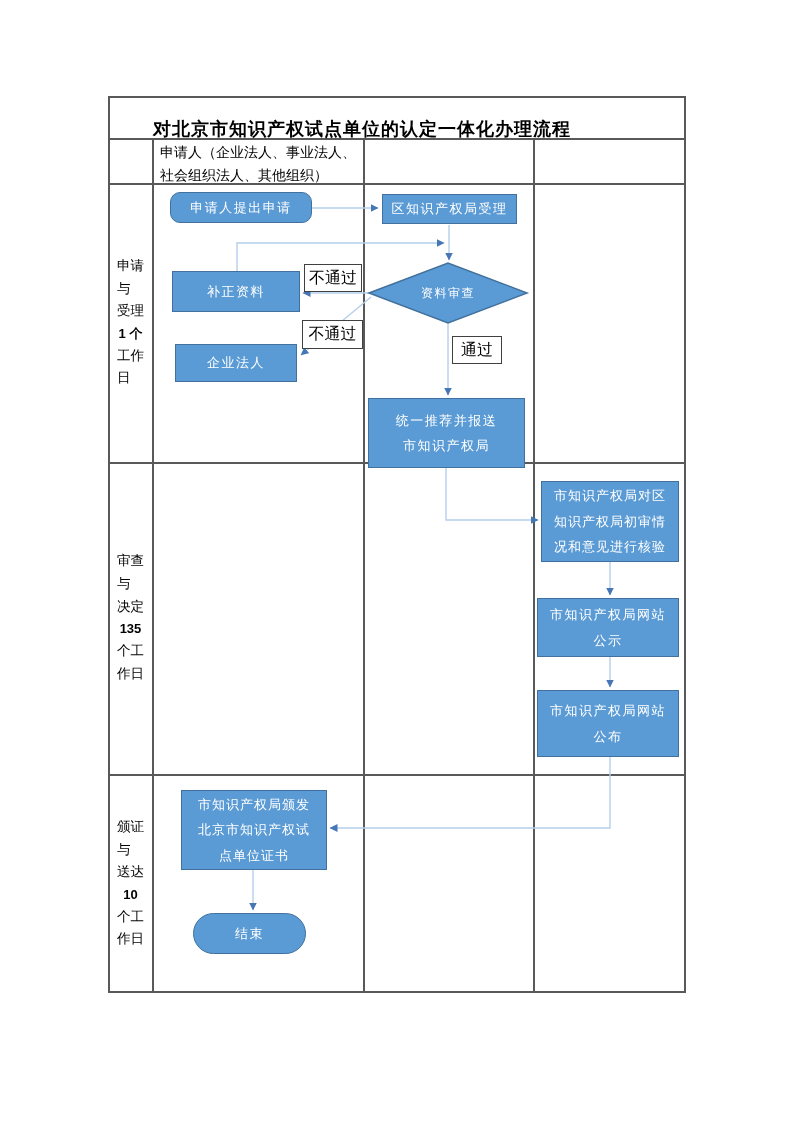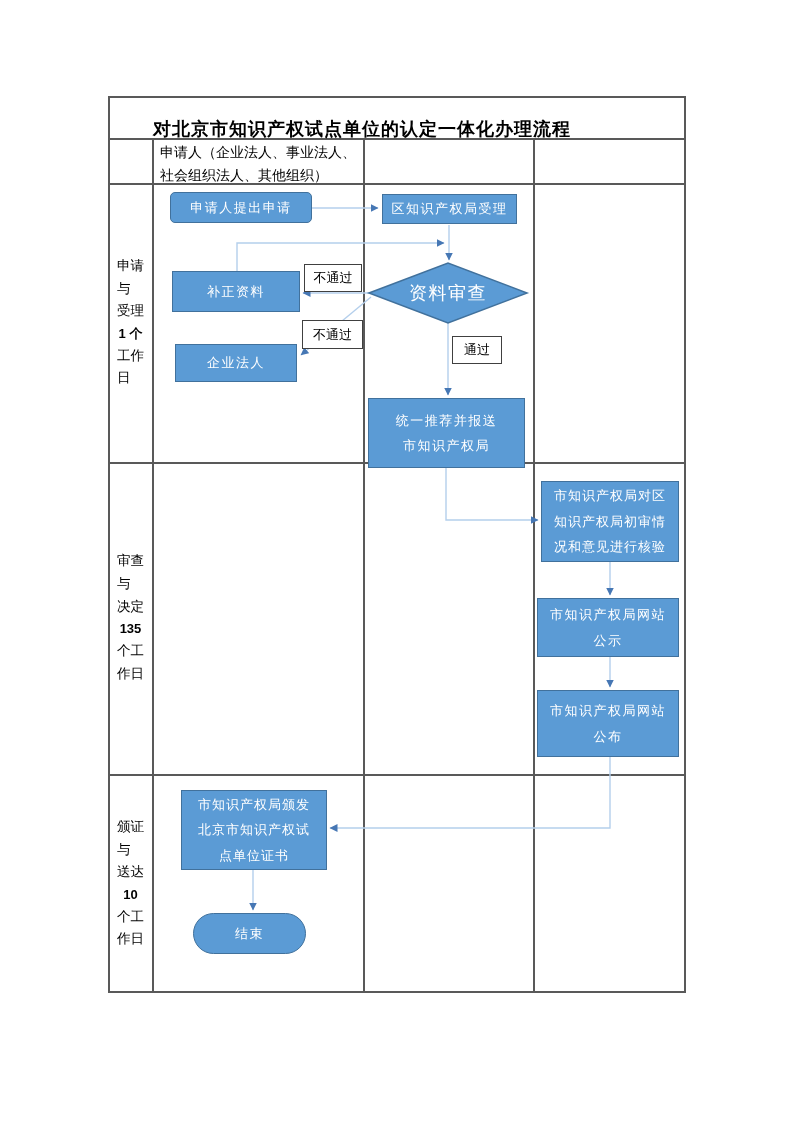--- a/index.html
+++ b/index.html
@@ -36,30 +36,30 @@
   .stage-num{font-weight:bold;font-family:"Liberation Sans","DejaVu Sans",sans-serif;font-size:13px;}
   .stage-unit{white-space:pre-line;}
   
   .node{
     position:absolute;box-sizing:border-box;
     background:#5B9BD5;border:1.5px solid #41719C;
     color:#ffffff;font-size:13px;letter-spacing:1.5px;line-height:1.95;
     display:flex;align-items:center;justify-content:center;
     text-align:center;white-space:pre-line;z-index:3;
   }
-  .node.rounded{border-radius:5px;}
+  .node.rounded{border-radius:10px;}
   .node.pill{border-radius:21px;}
   .diamond-label{
-    position:absolute;z-index:4;color:#fff;font-size:18px;letter-spacing:1.5px;
+    position:absolute;z-index:4;color:#fff;font-size:12px;letter-spacing:1.5px;
     display:flex;align-items:center;justify-content:center;text-align:center;
   }
   
   .edge-label{
     position:absolute;box-sizing:border-box;background:#ffffff;
-    border:1.5px solid #404040;color:#000;font-size:13px;
+    border:1.5px solid #404040;color:#000;font-size:16px;
     display:flex;align-items:center;justify-content:center;z-index:5;
   }
   
   svg.wires{position:absolute;left:0;top:0;z-index:2;pointer-events:none;}
 </style>
 </head>
 <body>
 
 <div class="page">
 

